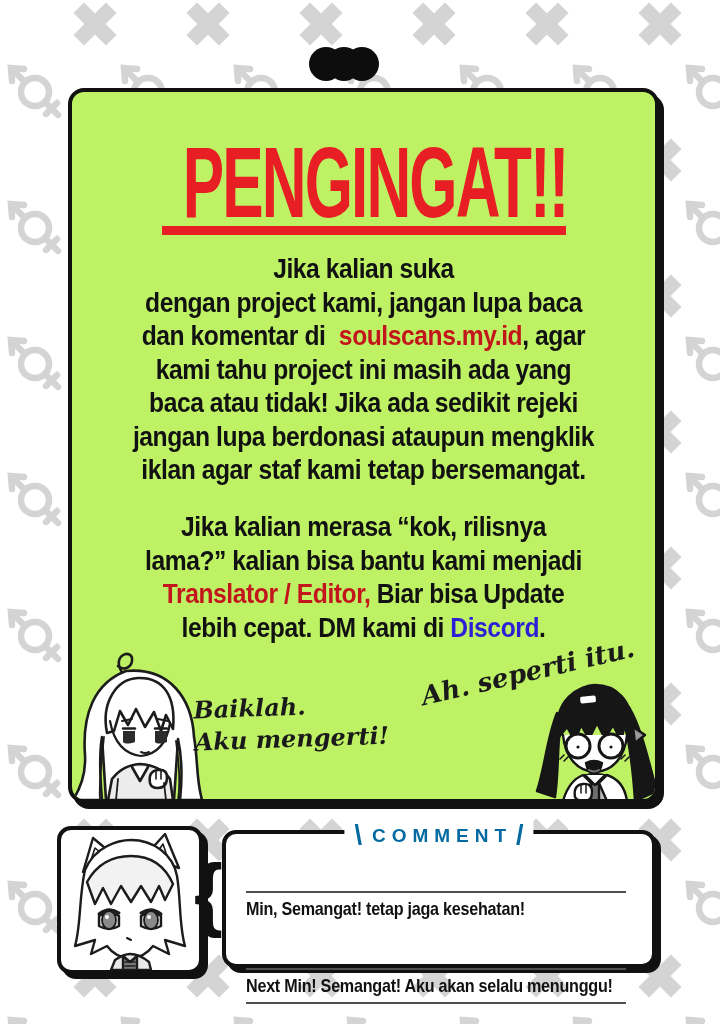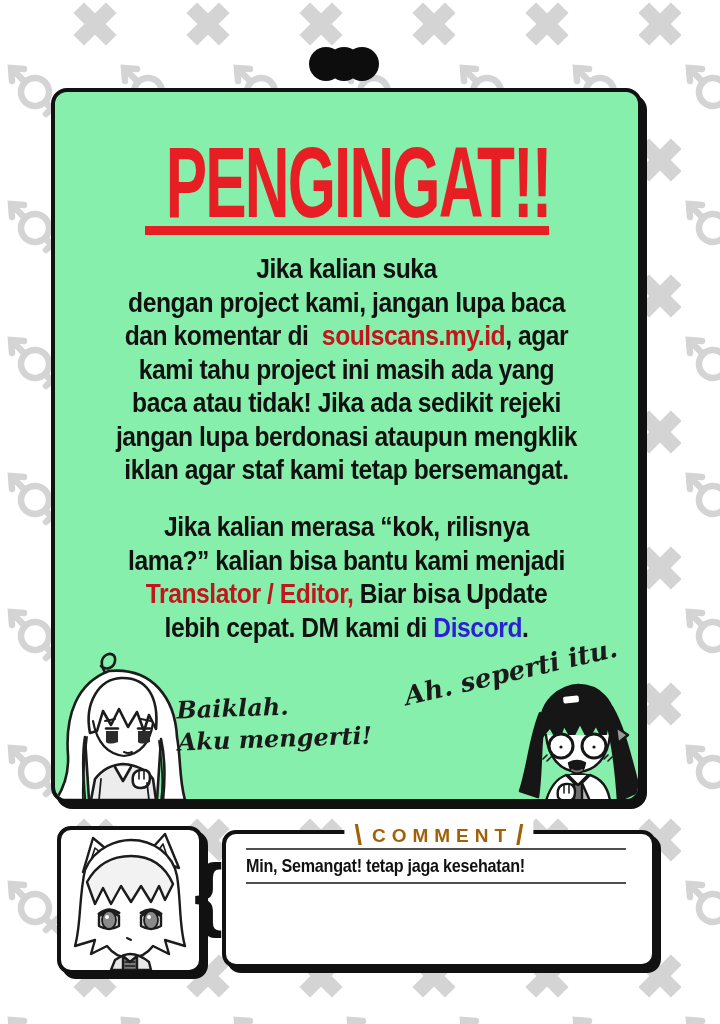--- a/index.html
+++ b/index.html
@@ -4,22 +4,22 @@
 <style>
   html,body{margin:0;padding:0;}
   #app{position:relative;width:720px;height:1024px;background:#ffffff;overflow:hidden;
        font-family:"Liberation Sans",sans-serif;color:#111;}
   .bg-svg{position:absolute;left:0;top:0;width:720px;height:1024px;}
 
   
   .dots{position:absolute;left:307px;top:46px;width:74px;height:36px;}
 
   
-  .main-card{position:absolute;left:51px;top:88px;width:591px;height:715px;box-sizing:border-box;
-             background:#86efac;border:4px solid #111;border-radius:16px;box-shadow:5px 6px 0 #111;
+  .main-card{position:absolute;left:68px;top:88px;width:591px;height:715px;box-sizing:border-box;
+             background:#bef264;border:4px solid #111;border-radius:16px;box-shadow:5px 6px 0 #111;
              overflow:hidden;}
   .title{position:absolute;top:38px;left:0;right:0;text-align:center;margin:0;
          font-size:100px;line-height:104px;font-weight:700;letter-spacing:-3px;
          transform:scaleX(0.62);color:#e81e25;white-space:nowrap;}
   .title-underline{position:absolute;top:134px;left:50%;transform:translateX(-50%);
          width:404px;height:9px;background:#e81e25;}
   .para{position:absolute;left:0;right:0;text-align:center;font-weight:700;
         font-size:28px;line-height:33.5px;letter-spacing:-0.5px;transform:scaleX(0.88);
         white-space:nowrap;}
   .p1{top:160px;}
@@ -39,26 +39,26 @@
   
   .avatar-box{position:absolute;left:57px;top:826px;width:146px;height:148px;box-sizing:border-box;
               background:#fff;border:4px solid #111;border-radius:14px;box-shadow:5px 5px 0 #111;
               overflow:hidden;}
   .brace{position:absolute;left:194px;top:848px;width:30px;font-size:74px;line-height:90px;
          font-weight:700;color:#111;transform:scaleY(1.1);}
   .comment-card{position:absolute;left:222px;top:830px;width:434px;height:138px;box-sizing:border-box;
                 background:#fff;border:4px solid #111;border-radius:14px;box-shadow:5px 5px 0 #111;}
   .comment-header{position:absolute;top:-16px;left:50%;transform:translateX(-50%);
                   background:#fff;padding:0 10px;white-space:nowrap;
-                  font-weight:700;font-size:19px;letter-spacing:6px;color:#a16207;}
+                  font-weight:700;font-size:19px;letter-spacing:6px;color:#0369a1;}
   .comment-header .slash{font-size:27px;letter-spacing:0;position:relative;top:2px;font-weight:700;}
   .comment-header .slash.l{margin-right:10px;}
   .comment-header .slash.r{margin-left:4px;}
   .comment-list{position:absolute;top:14px;left:20px;right:26px;}
-  .comment-row{border-top:2px solid #4f4f4f;height:32px;display:flex;align-items:center;}
+  .comment-row{border-top:2px solid #4f4f4f;height:32px;display:flex;align-items:center;margin-top:43px;}
   .comment-end-line{border-top:2px solid #4f4f4f;height:0;}
   .comment-text{font-size:19px;font-weight:700;letter-spacing:-0.3px;
                 transform:scaleX(0.85);transform-origin:left center;white-space:nowrap;}
 </style>
 </head>
 <body>
 
 <div id="app">
 
   <svg class="bg-svg" id="bg" xmlns="http://www.w3.org/2000/svg">
@@ -325,17 +325,20 @@
   <div class="brace">{</div>
 
   <div class="comment-card">
     <div class="comment-header">
       <span class="slash l">\</span><span>COMMENT</span><span class="slash r">/</span>
     </div>
     <div class="comment-list">
       <div class="comment-row">
         <span class="comment-text">Min, Semangat! tetap jaga kesehatan!</span>
       </div>
+      <div class="comment-row">
+        <span class="comment-text">Next Min! Semangat! Aku akan selalu menunggu!</span>
+      </div>
       <div class="comment-end-line"></div>
     </div>
   </div>
 
 </div>
 
 </body></html>

